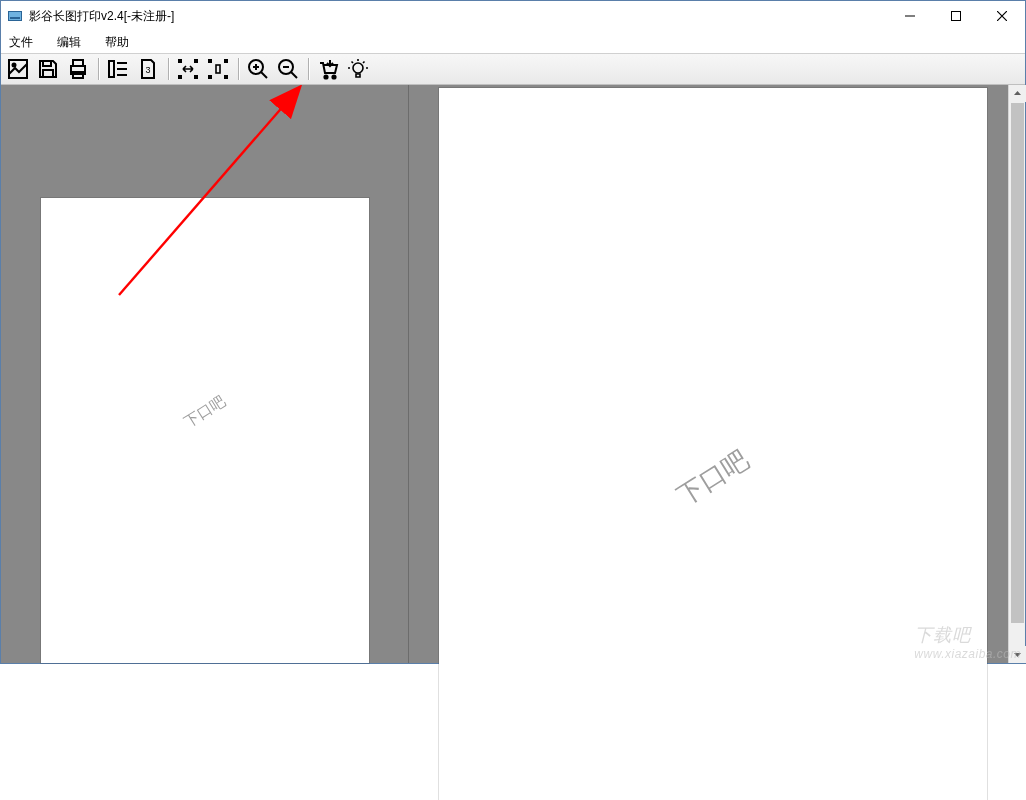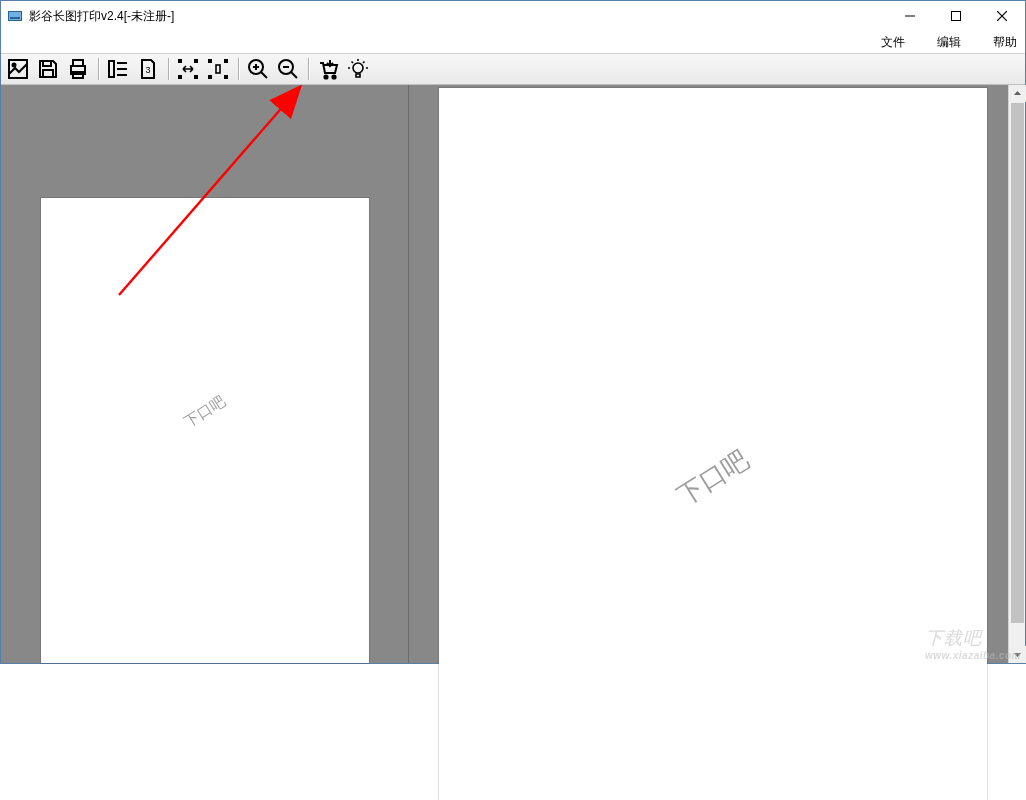--- a/index.html
+++ b/index.html
@@ -4,21 +4,21 @@
 <style>
   * { box-sizing: border-box; margin: 0; padding: 0; }
   html, body { width: 1026px; height: 800px; overflow: hidden; font-family: "Microsoft YaHei", Tahoma, sans-serif; font-size: 12px; background: #fff; }
   .window { width: 1026px; height: 664px; display: flex; flex-direction: column; border: 1px solid #5a7faa; background: #fff; position: relative; }
   .titlebar { height: 30px; display: flex; align-items: center; padding-left: 6px; background: #fff; color: #000; }
   .title-icon { width: 16px; height: 16px; margin-right: 6px; display: inline-flex; align-items: center; justify-content: center; }
   .title-text { flex: 0 0 auto; }
   .spacer { flex: 1 1 auto; }
   .win-controls { display: flex; height: 30px; }
   .win-btn { width: 46px; height: 30px; display: flex; align-items: center; justify-content: center; background: #fff; }
-  .menubar { height: 22px; display: flex; align-items: center; padding-left: 12px; gap: 16px; color: #000; justify-content: flex-end; }
+  .menubar { height: 22px; display: flex; align-items: center; padding-left: 0; gap: 8px; color: #000; }
   .menuitem { padding: 2px 8px; cursor: default; }
   .toolbar { height: 32px; background: linear-gradient(#f7f7f7,#e9e9e9); border-top: 1px solid #d0d0d0; border-bottom: 1px solid #bfbfbf; display: flex; align-items: center; padding: 0 2px; }
   .tool-btn { width: 30px; height: 30px; display: flex; align-items: center; justify-content: center; cursor: pointer; }
   .tool-sep { width: 6px; height: 28px; margin: 0 2px; display:flex; align-items:center; justify-content:center;}
   .tool-sep::before { content:''; display:block; width:1px; height:22px; background:#b0b0b0; box-shadow:1px 0 0 #fff;}
   .content { flex: 1 1 auto; display: flex; background: #888; position: relative; }
   .pane { position: relative; background: #888; }
   .pane.left { width: 408px; border-right: 1px solid #6c6c6c; }
   .pane.right { flex: 1 1 auto; }
   .page { position: absolute; background: #fff; box-shadow: 0 0 0 1px rgba(0,0,0,0.12); }
@@ -27,21 +27,21 @@
   .watermark { position: absolute; top: 50%; left: 50%; transform: translate(-50%,-50%) rotate(-32deg); color: #9e9e9e; font-weight: 400; white-space: nowrap; user-select:none;}
   .page.left-page .watermark { font-size: 15px; top:46%; }
   .page.right-page .watermark { font-size: 26px; }
   .scrollbar-v { position: absolute; top:0; right:0; bottom:0; width:17px; background:#f0f0f0; border-left:1px solid #d4d4d4;}
   .sb-btn { position:absolute; left:0; width:17px; height:17px; background:#f0f0f0; display:flex; align-items:center; justify-content:center;}
   .sb-btn.up{top:0} .sb-btn.down{bottom:0}
   .sb-thumb { position:absolute; left:2px; width:13px; background:#c2c2c2; border-radius:0;}
   .arrow-annot { position:absolute; pointer-events:none; }
   svg { display:block; }
   .corner-watermark{position:absolute; right:4px; bottom:2px; color:#bdbdbd; font-size:18px; font-style:italic; letter-spacing:1px; opacity:.55; pointer-events:none;margin-top:47px;}
-  .corner-watermark .sub{display:block;font-size:10px;letter-spacing:.5px;font-weight:bold;}
+  .corner-watermark .sub{display:block;font-size:12px;letter-spacing:.5px;}
 </style>
 </head>
 <body>
 
 <div class="window">
 
   <div class="titlebar">
     <span class="title-icon">
       <svg width="16" height="16" viewBox="0 0 16 16">
           <rect x="1" y="3" width="14" height="10" fill="#2a6496"></rect>

